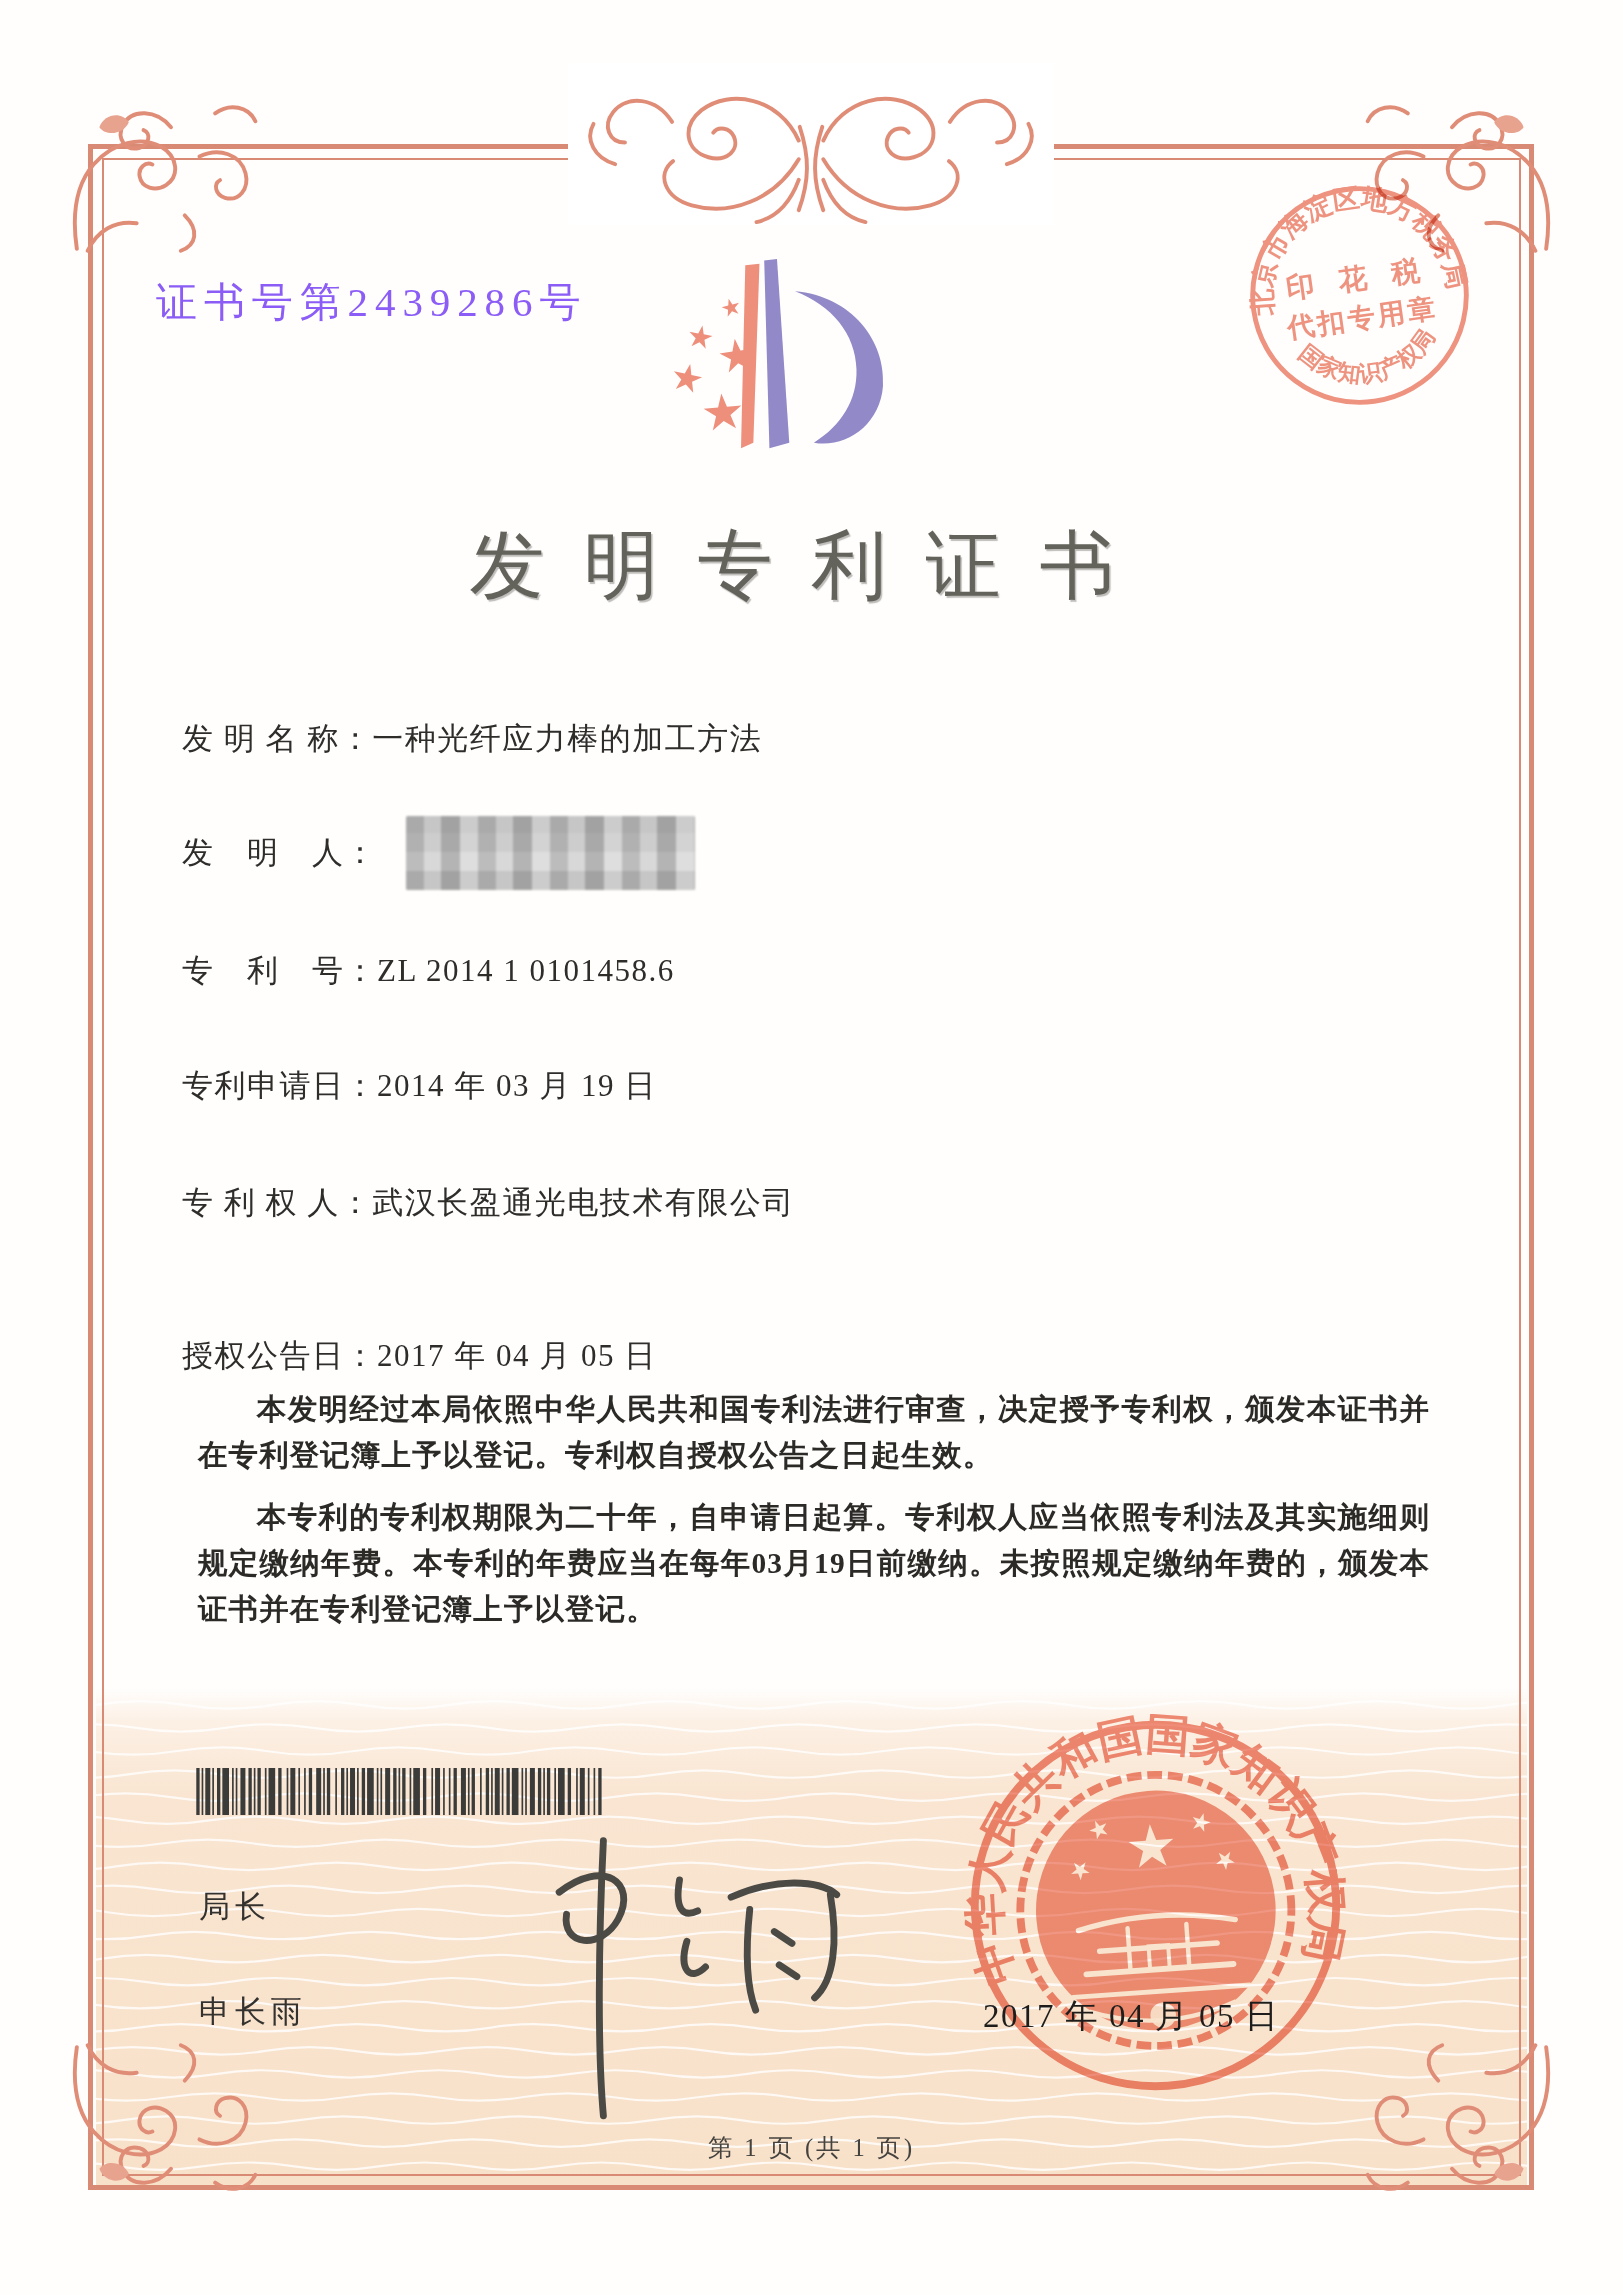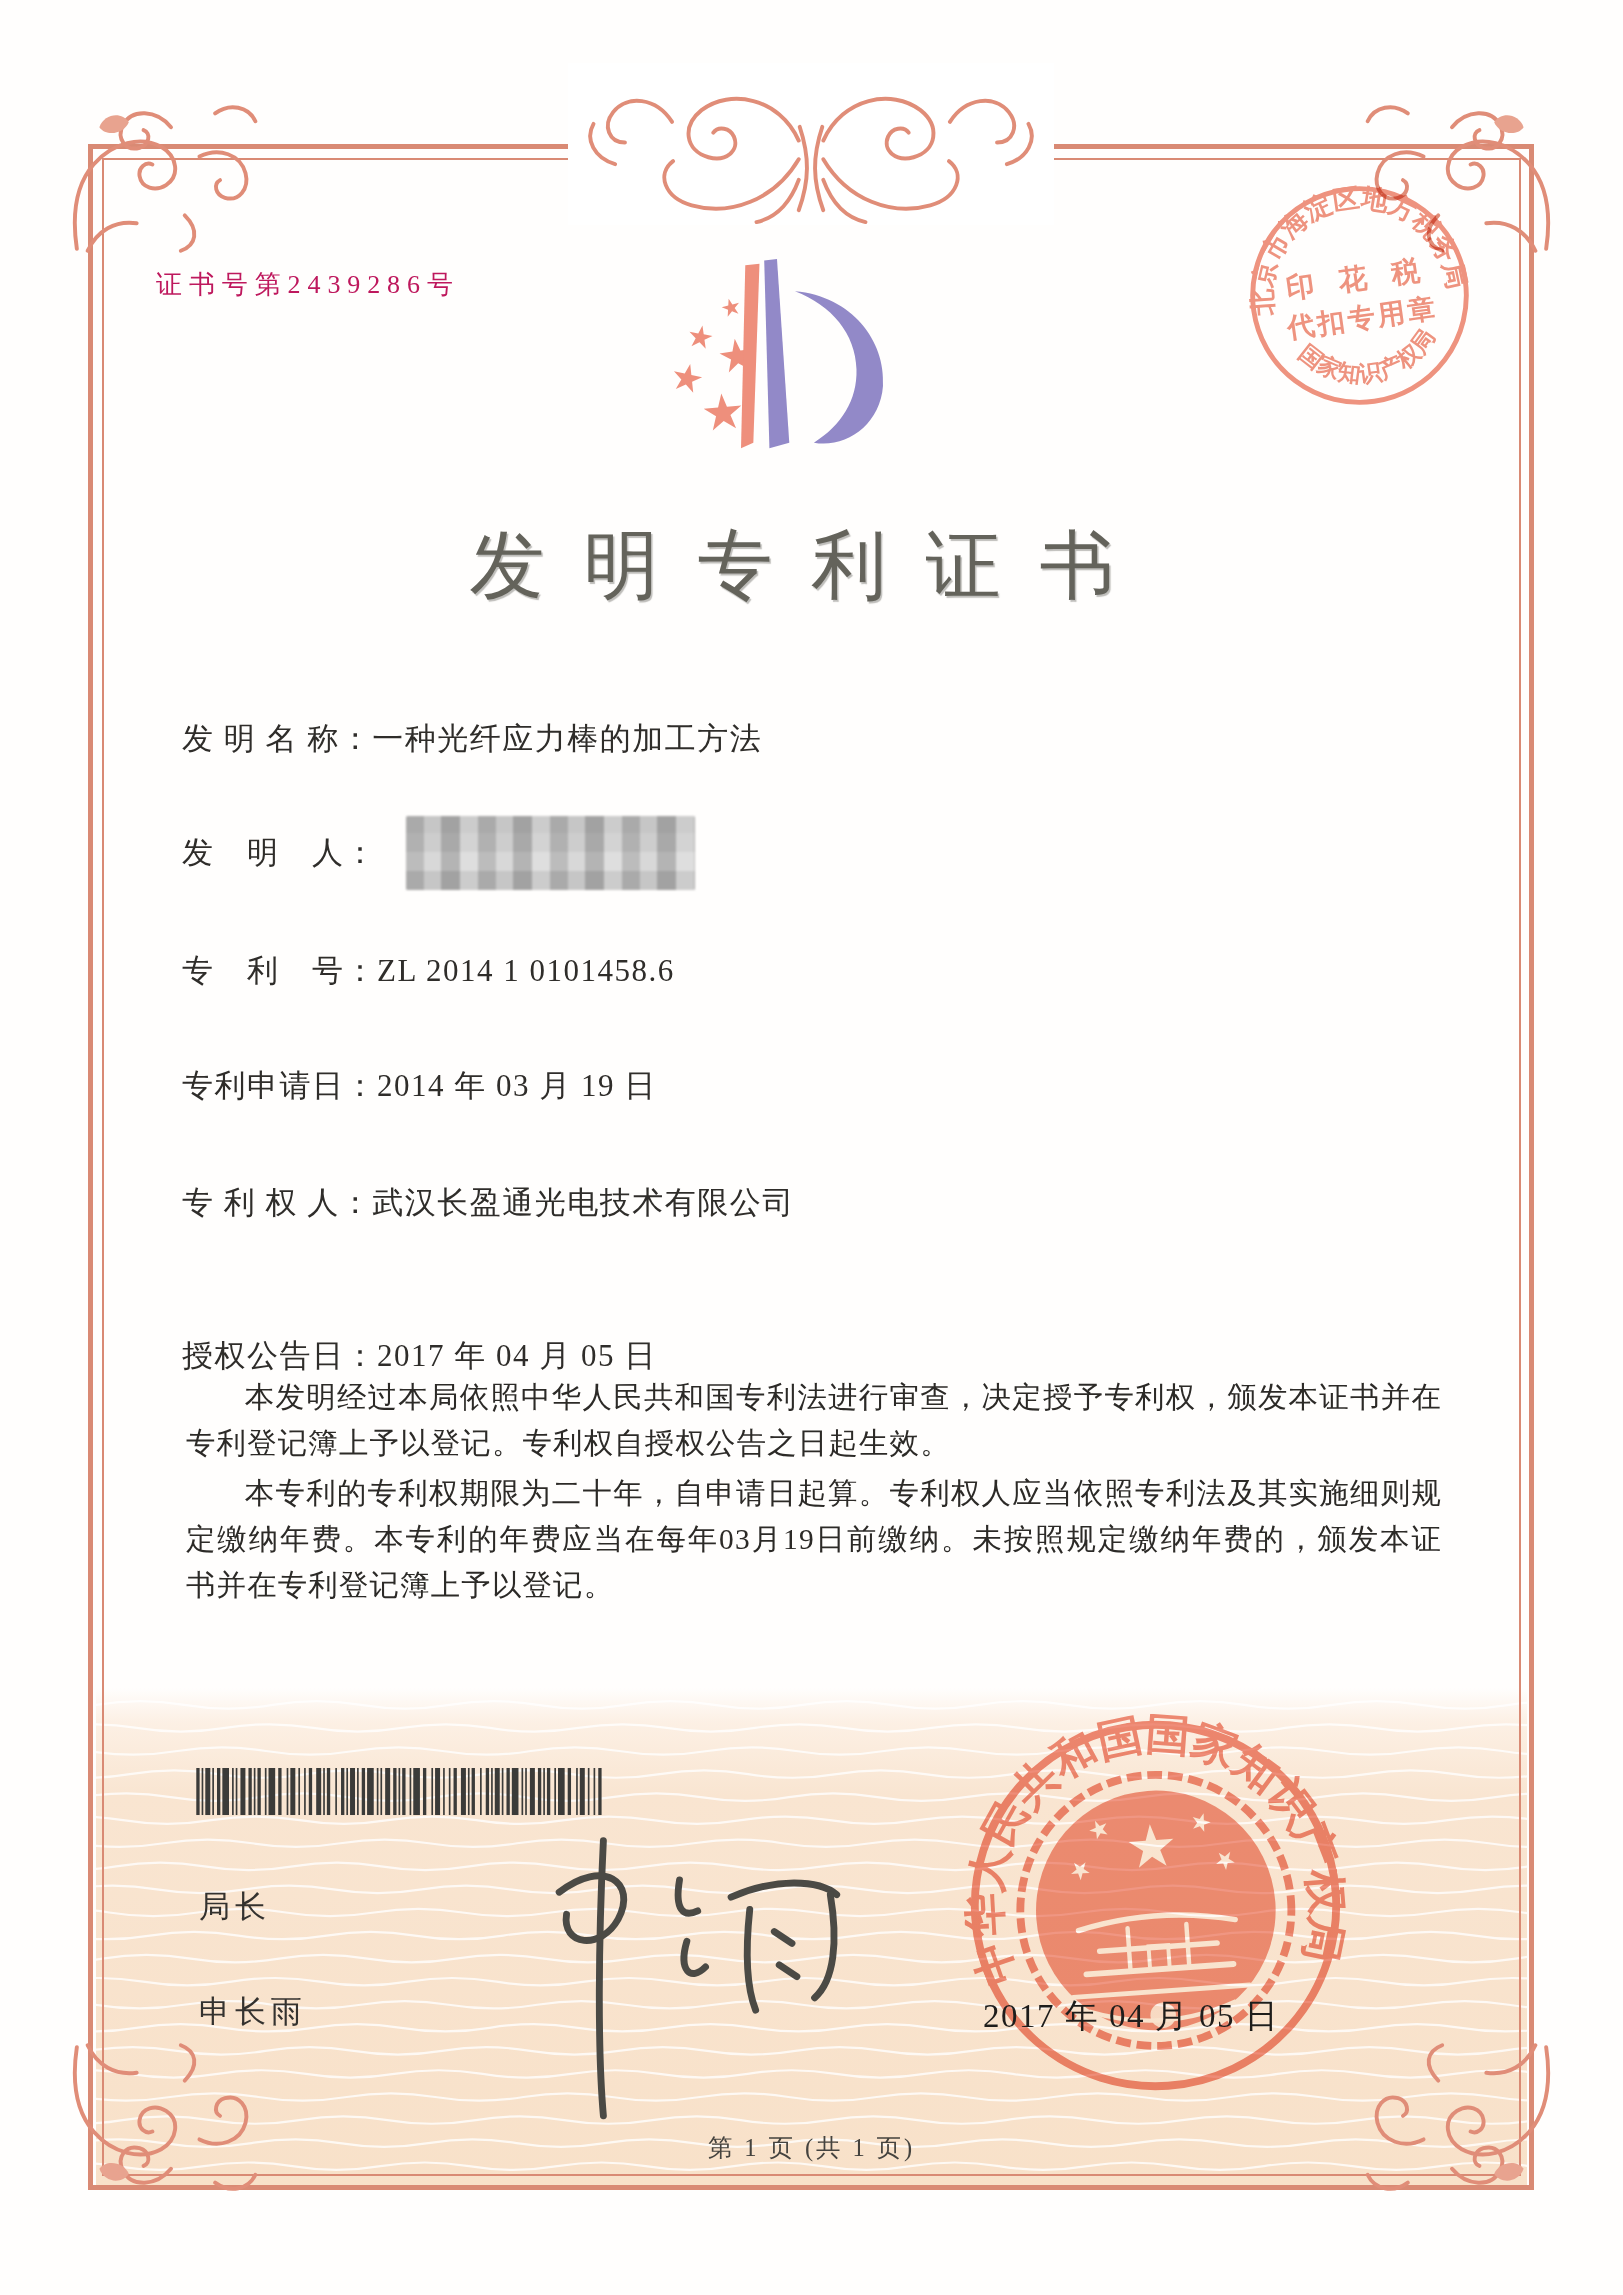--- a/index.html
+++ b/index.html
@@ -3,37 +3,37 @@
 <meta charset="utf-8">
 <style>
   html,body{margin:0;padding:0;background:#fff;}
   #page{position:relative;width:1623px;height:2295px;background:#fffefd;overflow:hidden;
         font-family:"Liberation Serif","DejaVu Serif",serif;color:#33312e;}
   .abs{position:absolute;}
   
   .frame-outer{left:88px;top:144px;width:1446px;height:2046px;border:5.4px solid #d98a74;box-sizing:border-box;z-index:1;}
   .frame-inner{left:102px;top:158px;width:1419px;height:2018px;border:2px solid #d98a74;box-sizing:border-box;z-index:1;}
   
-  .cert-number{left:156px;top:267px;font-size:26px;letter-spacing:6.9px;color:#be185d;z-index:4;}
+  .cert-number{left:156px;top:275px;font-size:41px;letter-spacing:6.9px;color:#8b5cf6;z-index:4;}
   .logo{left:653px;top:230px;z-index:4;}
   .tax-stamp{left:1237px;top:173px;z-index:4;transform:rotate(-8deg);mix-blend-mode:multiply;}
   .title{left:0;width:1623px;top:516px;text-align:center;font-size:75px;font-weight:400;
          letter-spacing:39px;color:#64635b;text-shadow:1.5px 1.5px 1px rgba(110,110,105,.45);z-index:4;}
   
   .field{left:182px;width:1271px;font-size:31px;letter-spacing:1.5px;color:#2f2d2a;z-index:4;white-space:nowrap;}
   .f0{top:718px;} .f1{top:832px;} .f2{top:950px;} .f3{top:1065px;} .f4{top:1182px;} .f5{top:1335px;}
   .redacted{left:406px;top:816px;width:289px;height:74px;z-index:4;border-radius:1.5px;
     background:
       repeating-linear-gradient(90deg, rgba(130,130,130,.40) 0 17.7px, rgba(200,200,200,.40) 17.7px 35px, rgba(110,110,110,.40) 35px 54px, rgba(215,215,215,.40) 54px 72px),
       repeating-linear-gradient(0deg, rgba(150,150,150,.55) 0 18.7px, rgba(205,205,205,.55) 18.7px 38px, rgba(170,170,170,.55) 38px 57px);
     filter:blur(0.8px);}
   
   .body-text{left:182px;top:1370px;width:1264px;font-size:29.4px;line-height:46px;
              text-align:justify;letter-spacing:1.2px;color:#2c2a27;z-index:4;}
-  .body-text p{margin:4px;text-indent:2em;}
+  .body-text p{margin:16px;text-indent:2em;font-weight:bold;}
   
   .band{left:96px;top:1688px;width:1431px;height:499px;z-index:0;
         background:linear-gradient(180deg, rgba(252,239,228,0) 0px, rgba(251,234,218,.7) 34px, #f9e5d1 108px, #f8e1c9 100%);}
   .band svg{position:absolute;left:0;top:0;}
   .barcode{left:196px;top:1768px;z-index:4;}
   .director-title{left:199px;top:1886px;font-size:31px;letter-spacing:4.9px;color:#34322f;z-index:4;}
   .director-name{left:199px;top:1991px;font-size:31px;letter-spacing:4.9px;color:#34322f;z-index:4;}
   .signature{left:456px;top:1794px;z-index:4;}
   .big-seal{left:964px;top:1714px;z-index:3;mix-blend-mode:multiply;transform:rotate(-4deg);}
   .issue-date{left:983px;top:1994px;font-size:33px;letter-spacing:1.5px;color:#1e1d1b;z-index:5;}

